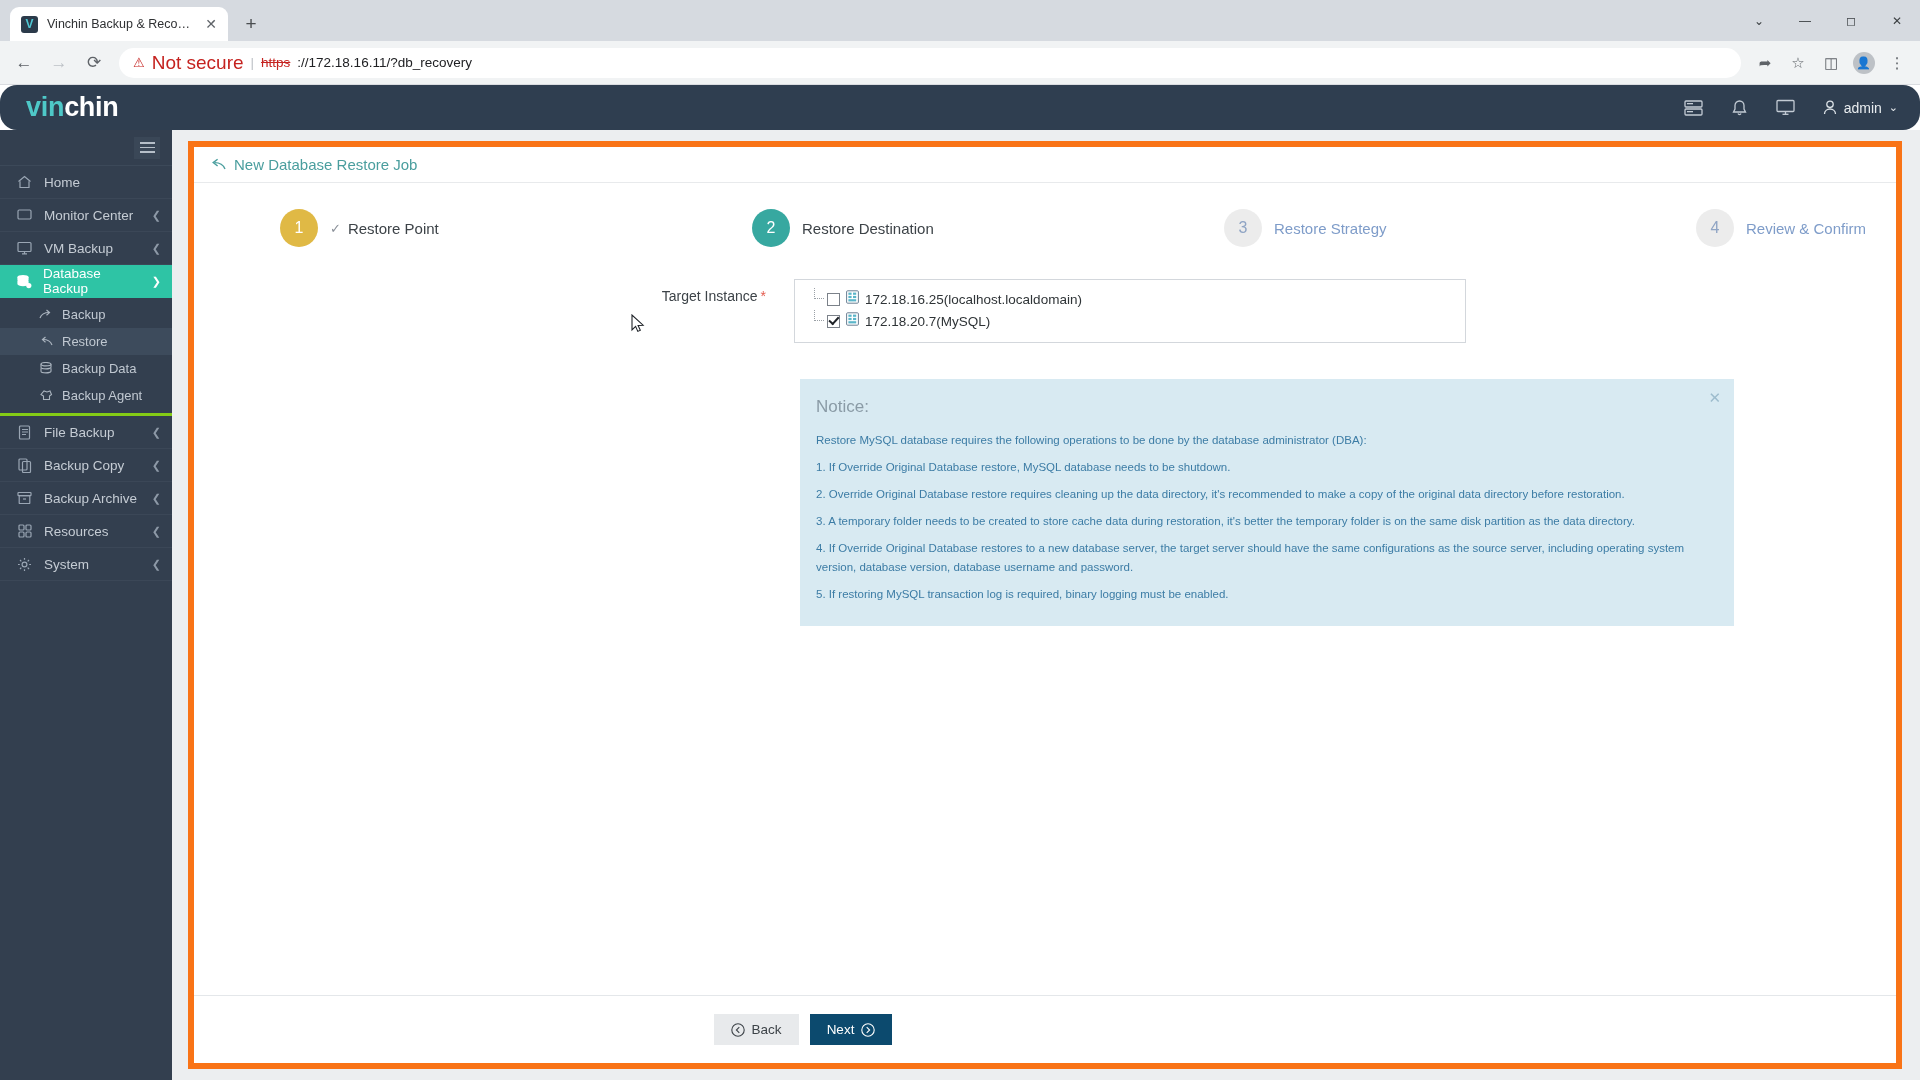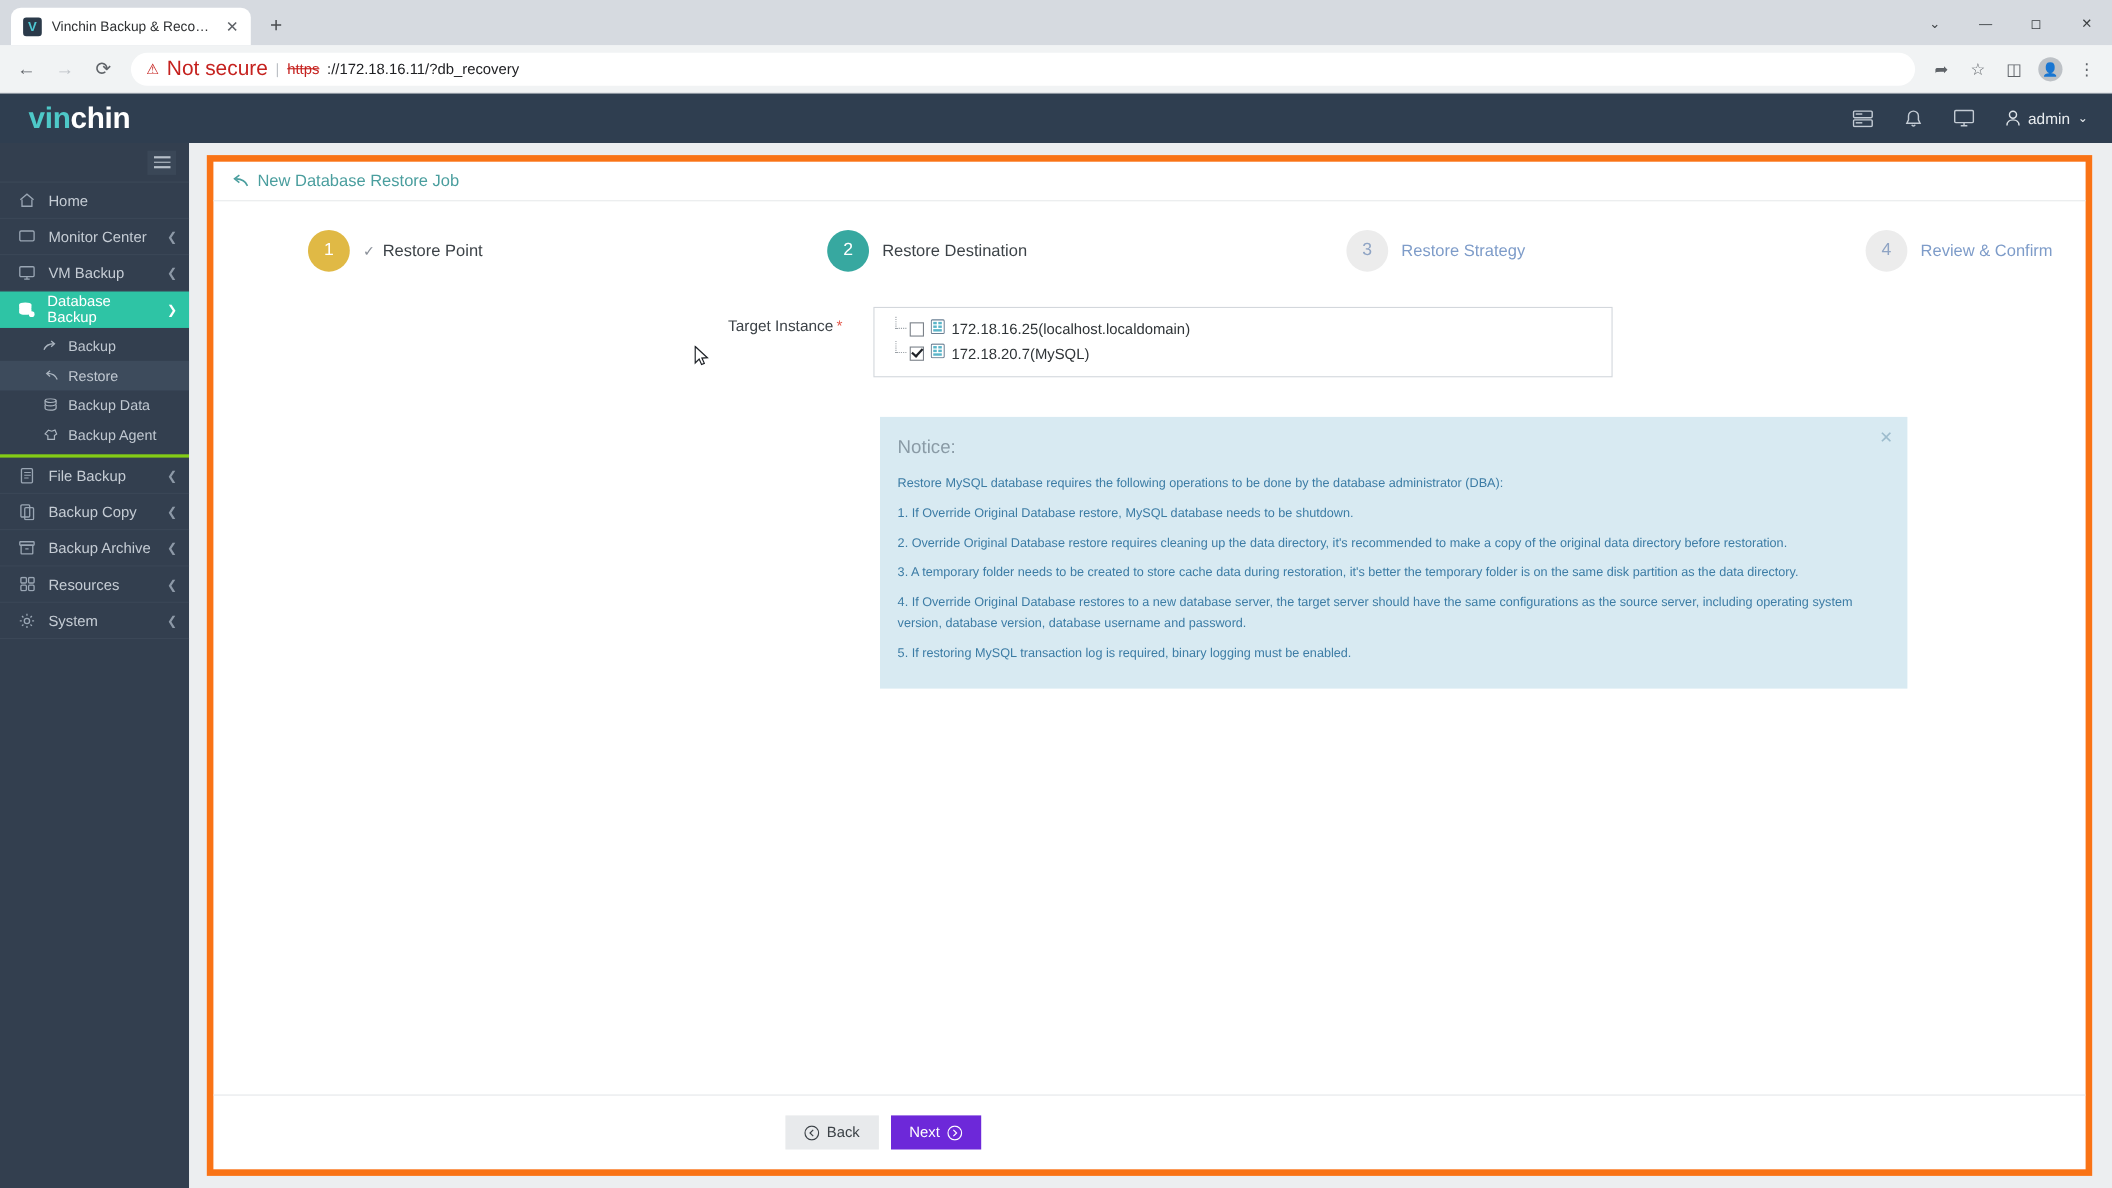--- a/index.html
+++ b/index.html
@@ -78,21 +78,21 @@
   .profile-av {
     width: 22px; height: 22px; border-radius: 50%; background: #bdc1c6;
     display: flex; align-items: center; justify-content: center;
     color: #5f6368; font-size: 12px;
   }
 
   
   .app { height: 1080px; display: flex; flex-direction: column; }
   .app-header {
     height: 45px; background: #2f3e50; display: flex; align-items: center;
-    padding: 0 22px 0 26px; flex: 0 0 auto;
+    padding: 0 22px 0 26px; flex: 0 0 auto; border-radius: 17px;
   }
   .logo { font-size: 27px; font-weight: bold; letter-spacing: -0.3px; }
   .logo .a { color: #4ec8c8; }
   .logo .b { color: #ffffff; }
   .header-right { margin-left: auto; display: flex; align-items: center; gap: 28px; padding-left: 44px; }
   .hdr-icon { color: #c3cbd4; display: flex; align-items: center; }
   .hdr-user {
     color: #e8ecef; font-size: 14px; display: flex; align-items: center; gap: 7px;
   }
 
@@ -204,21 +204,21 @@
   .panel-footer {
     height: 68px; border-top: 1px solid #e4e7ea; flex: 0 0 auto;
     display: flex; align-items: center; justify-content: center; gap: 11px;
     padding-right: 484px;
   }
   .btn {
     height: 31px; padding: 2px 17px; display: flex; align-items: center;
     justify-content: center; gap: 7px; font-size: 13.5px; border: none;
   }
   .btn-back { background: #e8eaec; color: #3d4348; }
-  .btn-next { background: #6d28d9; color: #ffffff; }
+  .btn-next { background: #0c4a6e; color: #ffffff; }
 
   
   .cursor { position: absolute; left: 631px; top: 314px; z-index: 50; }
 </style>
 </head>
 <body>
 
 <div class="browser-tabstrip">
   <div class="tab">
     <div class="tab-favicon">V</div>

